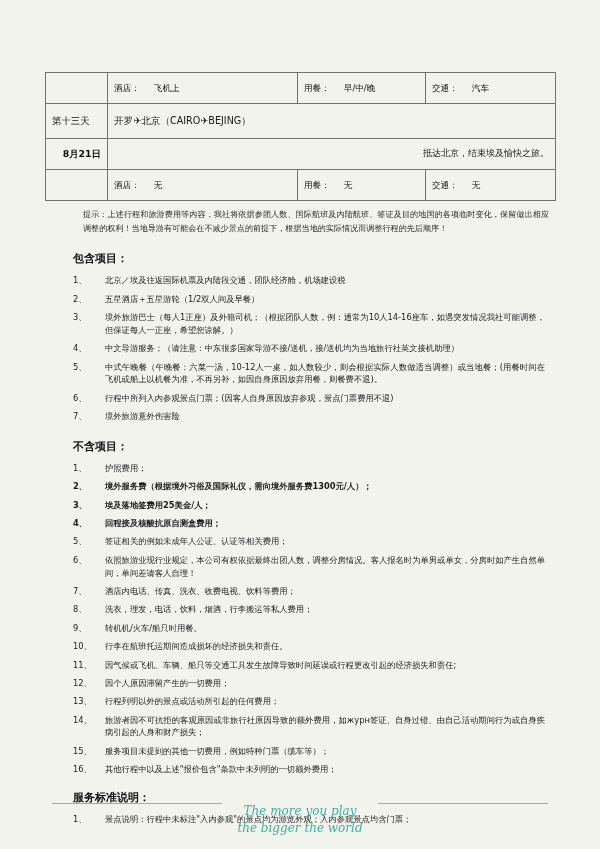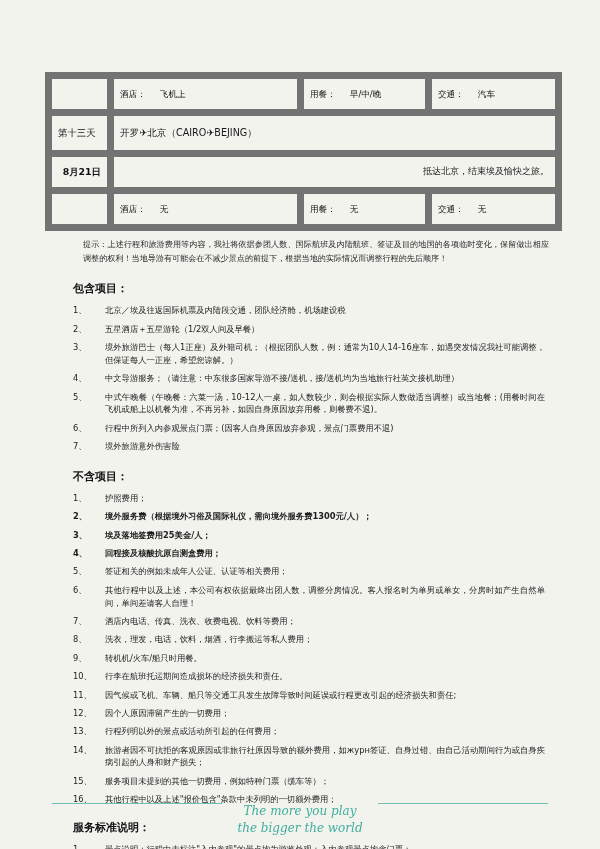--- a/index.html
+++ b/index.html
@@ -25,21 +25,21 @@
   }
 
   
   table.itin {
     width: 510px;
     border-collapse: collapse;
     table-layout: fixed;
     font-size: 8.6px;
   }
   table.itin td {
-    border: 7px solid #737373;
+    border: 1px solid #737373;
     padding: 4px 6px;
     vertical-align: middle;
     line-height: 1.5;
   }
   .col-day { width: 62px; }
   .cell-label {
     color: #111;
   }
   .cell-label .lbl { }
   .cell-label .val { padding-left: 14px; }
@@ -211,21 +211,21 @@
   </div>
 
   <div class="section">
     <div class="section-title">不含项目：</div>
     <ol class="items" id="excluded-list">
         <li><span class="num">1、</span><span>护照费用；</span></li>
         <li class="b"><span class="num">2、</span><span>境外服务费（根据境外习俗及国际礼仪，需向境外服务费1300元/人）；</span></li>
         <li class="b"><span class="num">3、</span><span>埃及落地签费用25美金/人；</span></li>
         <li class="b"><span class="num">4、</span><span>回程接及核酸抗原自测盒费用；</span></li>
         <li><span class="num">5、</span><span>签证相关的例如未成年人公证、认证等相关费用；</span></li>
-        <li><span class="num">6、</span><span>其他行程中以及上述，本公司有权依据最终出团人数，调整分房情况。客人报名时为单男或单女，分房时如产生自然单间，单间差请客人自理！</span></li>
+        <li><span class="num">6、</span><span>依照旅游业现行业规定，本公司有权依据最终出团人数，调整分房情况。客人报名时为单男或单女，分房时如产生自然单间，单间差请客人自理！</span></li>
         <li><span class="num">7、</span><span>酒店内电话、传真、洗衣、收费电视、饮料等费用；</span></li>
         <li><span class="num">8、</span><span>洗衣，理发，电话，饮料，烟酒，行李搬运等私人费用；</span></li>
         <li><span class="num">9、</span><span>转机机/火车/船只时用餐。</span></li>
         <li><span class="num">10、</span><span>行李在航班托运期间造成损坏的经济损失和责任。</span></li>
         <li><span class="num">11、</span><span>因气候或飞机、车辆、船只等交通工具发生故障导致时间延误或行程更改引起的经济损失和责任;</span></li>
         <li><span class="num">12、</span><span>因个人原因滞留产生的一切费用；</span></li>
         <li><span class="num">13、</span><span>行程列明以外的景点或活动所引起的任何费用；</span></li>
         <li><span class="num">14、</span><span>旅游者因不可抗拒的客观原因或非旅行社原因导致的额外费用，如журн签证、自身过错、由自己活动期间行为或自身疾病引起的人身和财产损失；</span></li>
         <li><span class="num">15、</span><span>服务项目未提到的其他一切费用，例如特种门票（缆车等）；</span></li>
         <li><span class="num">16、</span><span>其他行程中以及上述"报价包含"条款中未列明的一切额外费用；</span></li>

